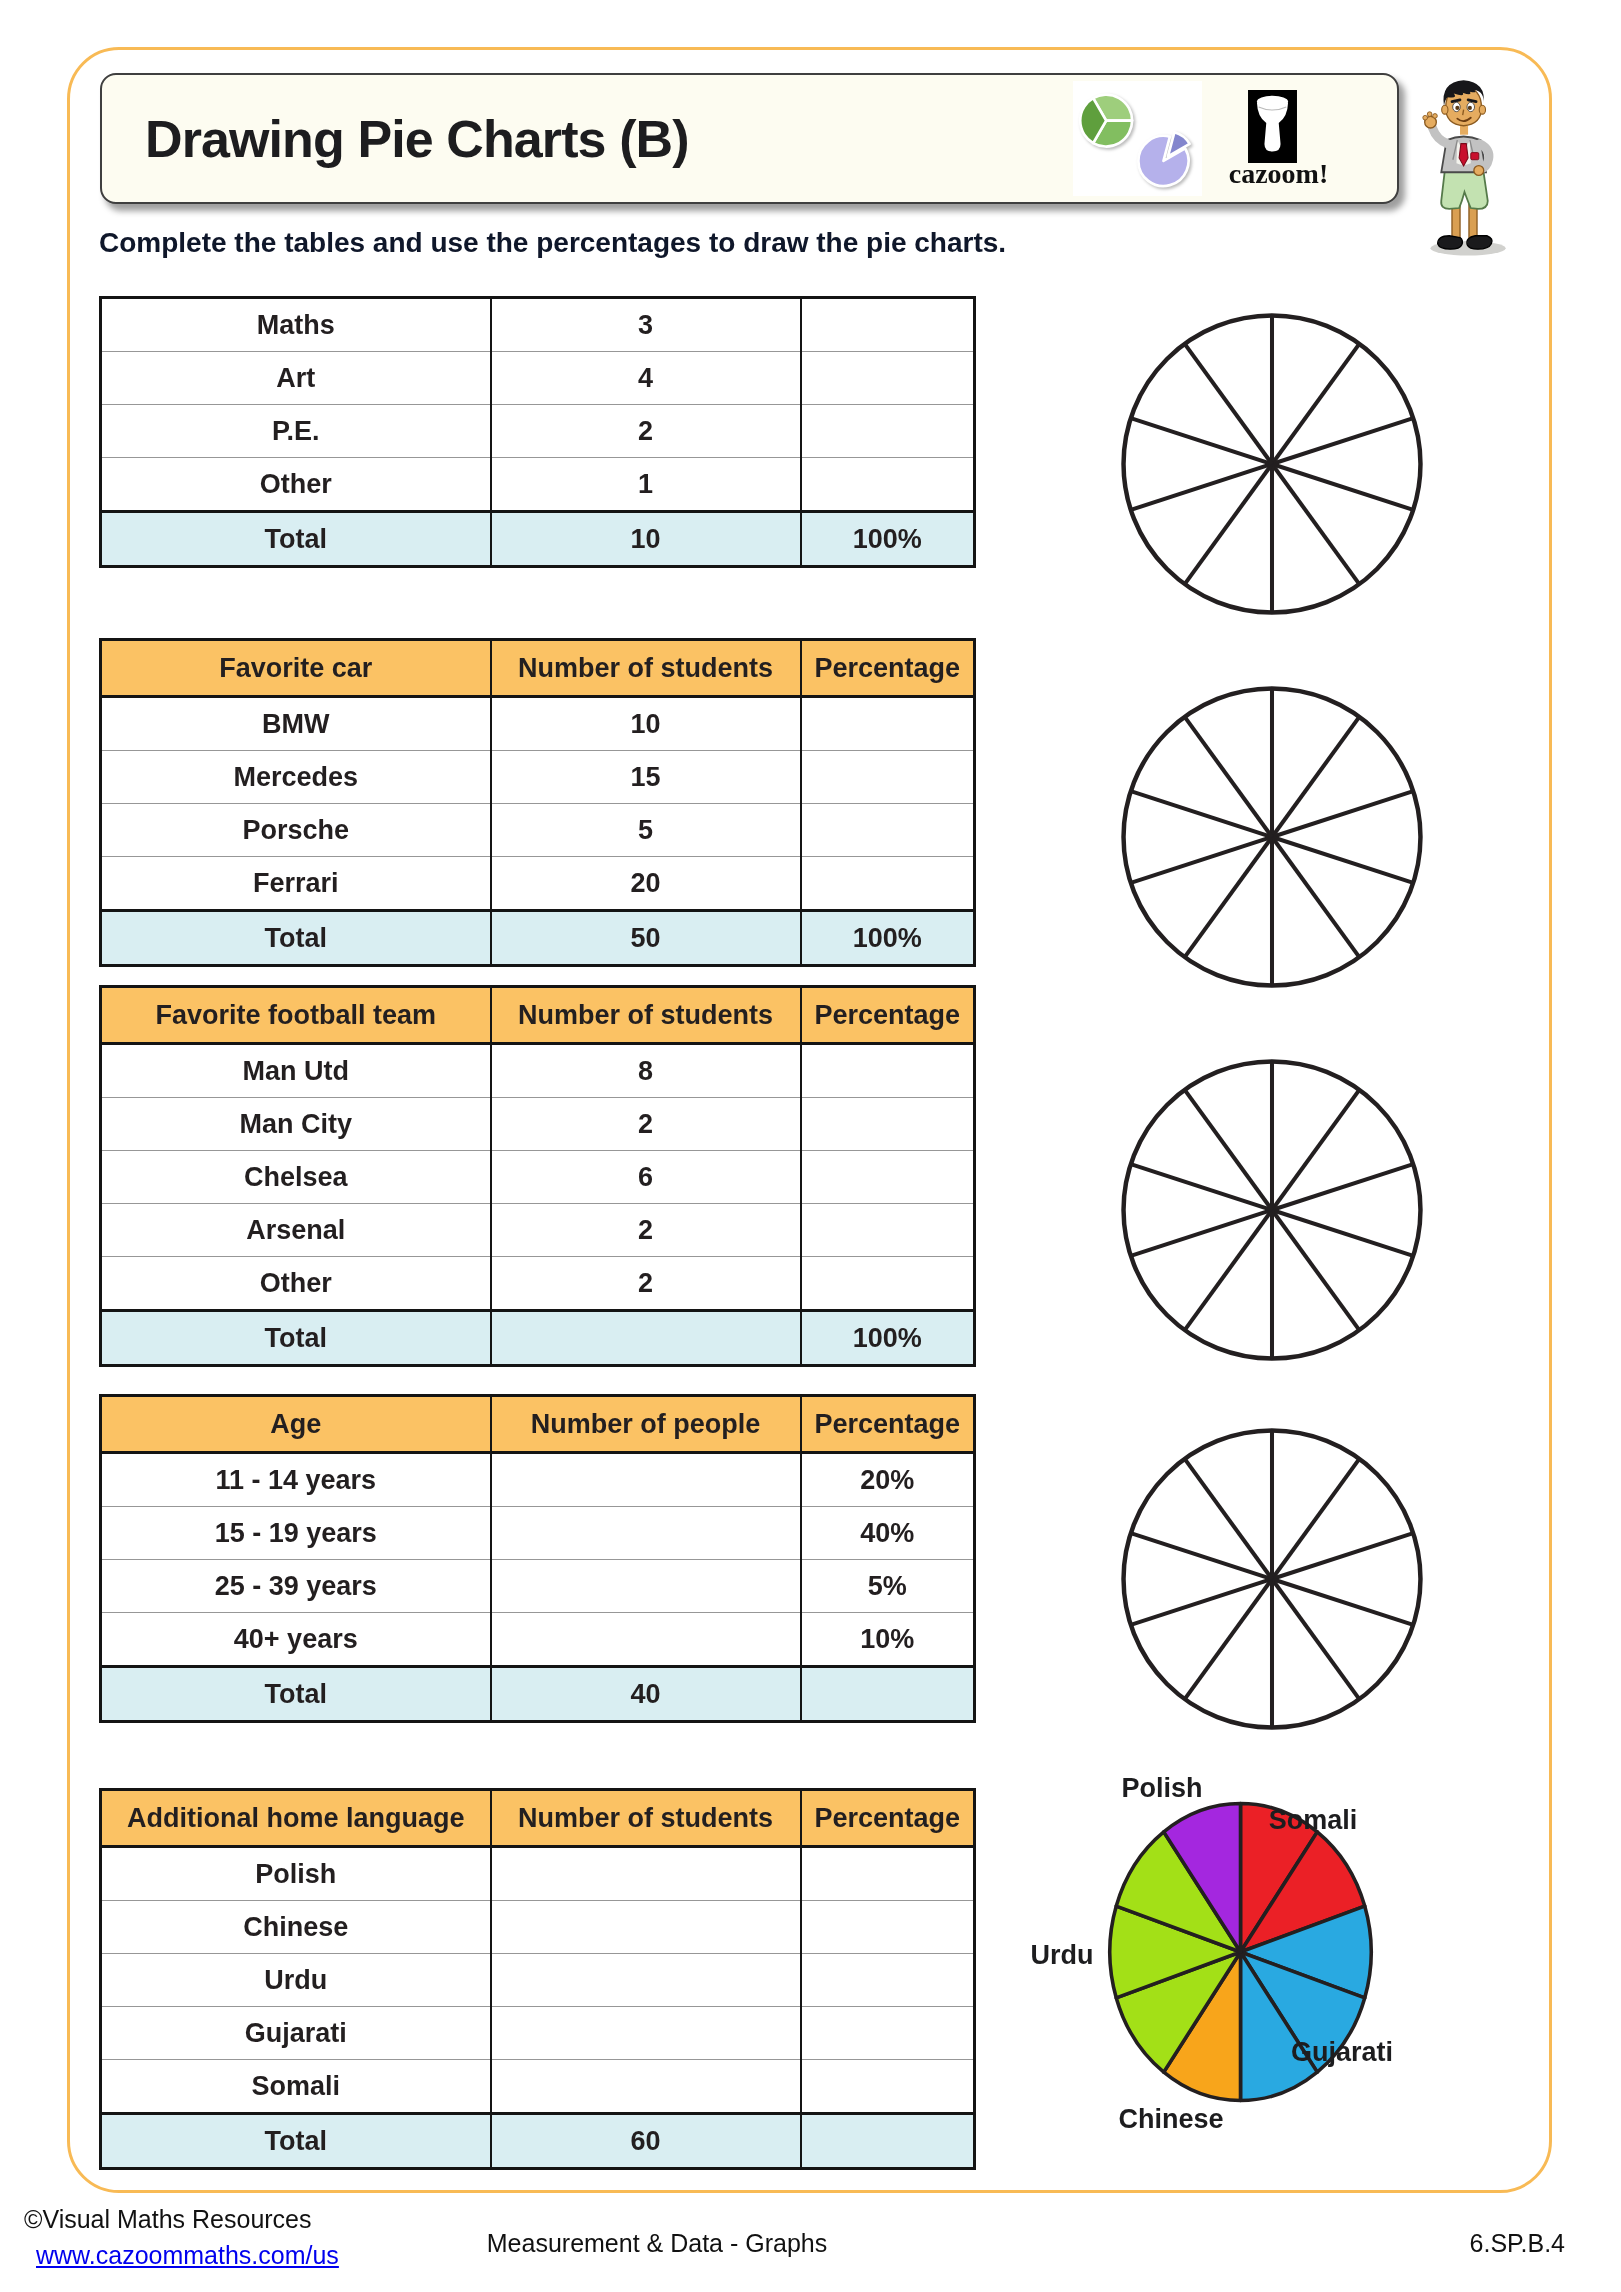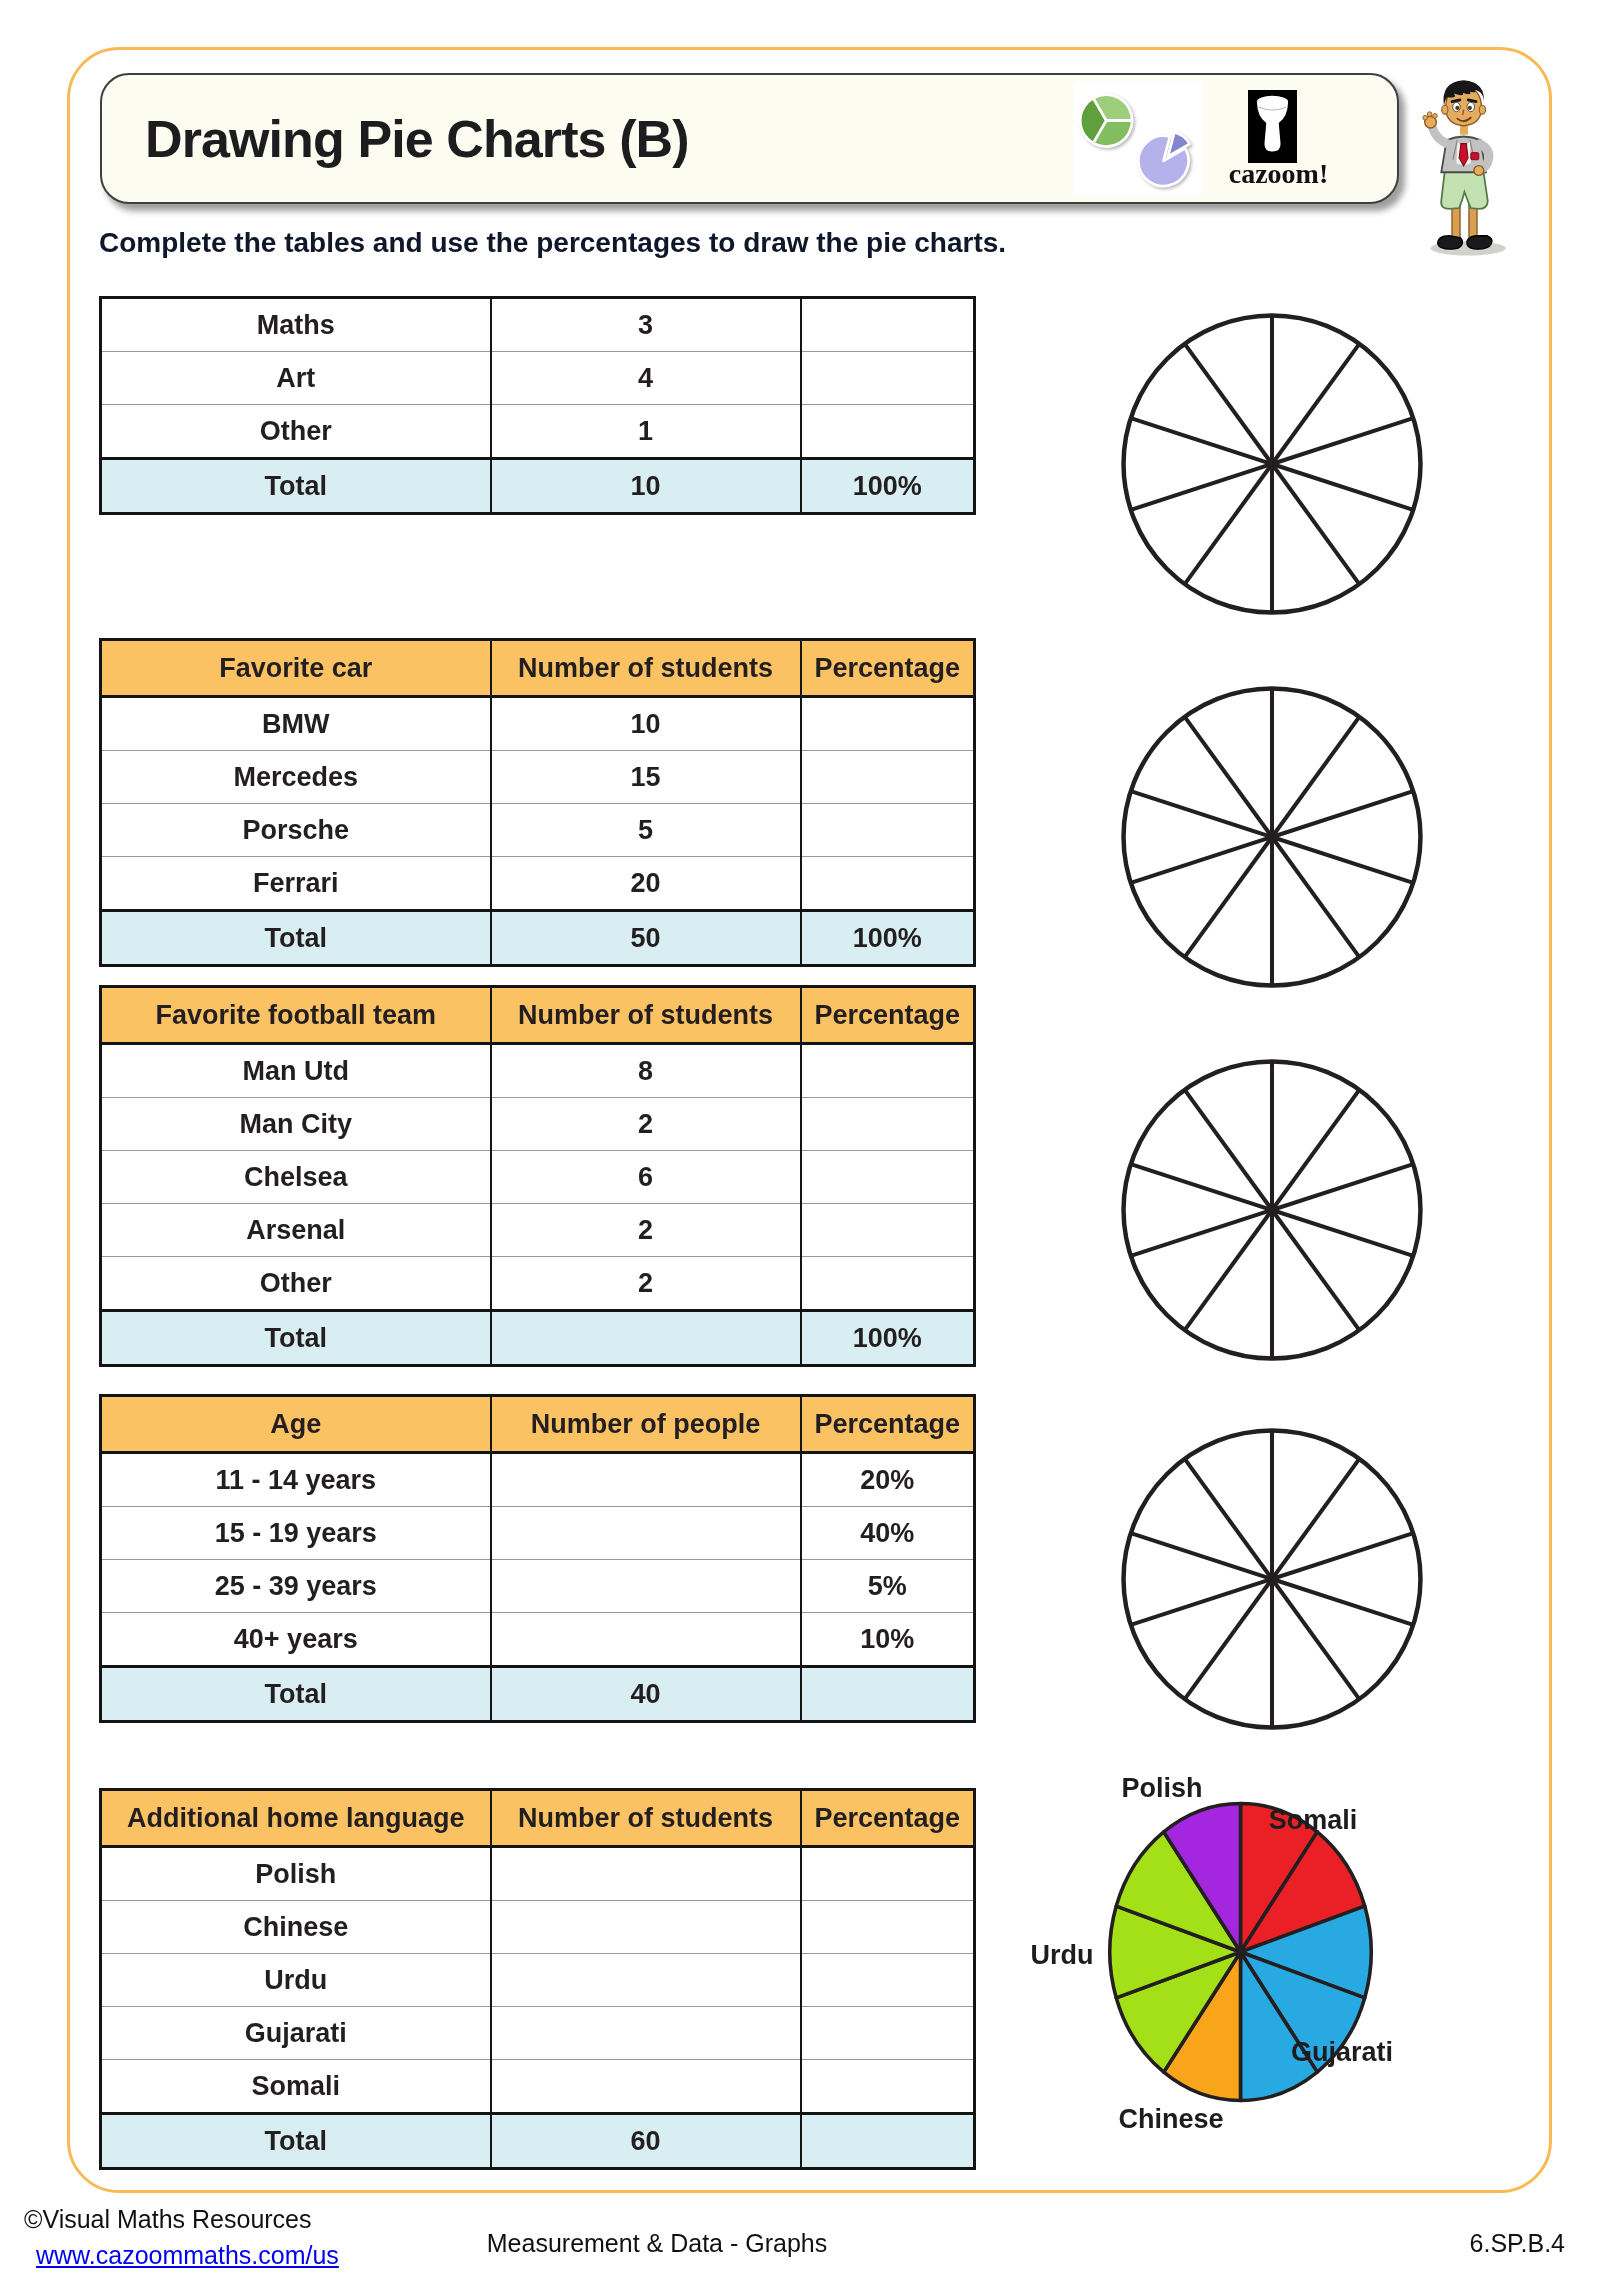--- a/index.html
+++ b/index.html
@@ -5,21 +5,21 @@
   html,body{margin:0;padding:0;background:#fff;}
   .page{position:relative;width:1622px;height:2293px;background:#fff;overflow:hidden;
         font-family:"Liberation Sans",sans-serif;color:#231F20;}
 
   
   .page-border{position:absolute;left:67px;top:47px;width:1485px;height:2146px;
                border:3.6px solid #F8BA55;border-radius:52px;box-sizing:border-box;}
 
   
   .title-bar{position:absolute;left:100px;top:73px;width:1299px;height:131px;box-sizing:border-box;
-             background:#FDFCF1;border:2.7px solid #3F3F3F;border-radius:29px;
+             background:#FDFCF1;border:2.7px solid #3F3F3F;border-radius:16px;
              box-shadow:5.4px 6.3px 6.3px rgba(0,0,0,.38);}
   .title-text{position:absolute;left:43px;top:34px;font-size:52px;font-weight:bold;
               letter-spacing:-0.9px;color:#1d1d1f;white-space:nowrap;}
   .pies-logo-wrap{position:absolute;left:1073px;top:81px;width:129px;height:115px;background:#fff;}
   .cazoom-box{position:absolute;left:1248px;top:90px;width:49px;height:73px;}
   .cazoom-text{position:absolute;left:1216px;top:158px;width:125px;text-align:center;
                font-family:Liberation Serif, serif;font-weight:bold;font-size:28px;color:#111;}
 
   .instruction{position:absolute;left:99px;top:227px;font-size:28px;font-weight:bold;
                color:#0f172a;white-space:nowrap;}
@@ -138,20 +138,25 @@
           <td>Maths</td>
           <td>3</td>
           <td></td>
         </tr>
     <tr>
           <td>Art</td>
           <td>4</td>
           <td></td>
         </tr>
     <tr>
+          <td>P.E.</td>
+          <td>2</td>
+          <td></td>
+        </tr>
+    <tr>
           <td>Other</td>
           <td>1</td>
           <td></td>
         </tr>
     <tr class="total">
           <td>Total</td>
           <td>10</td>
           <td>100%</td>
         </tr>
   </tbody>

